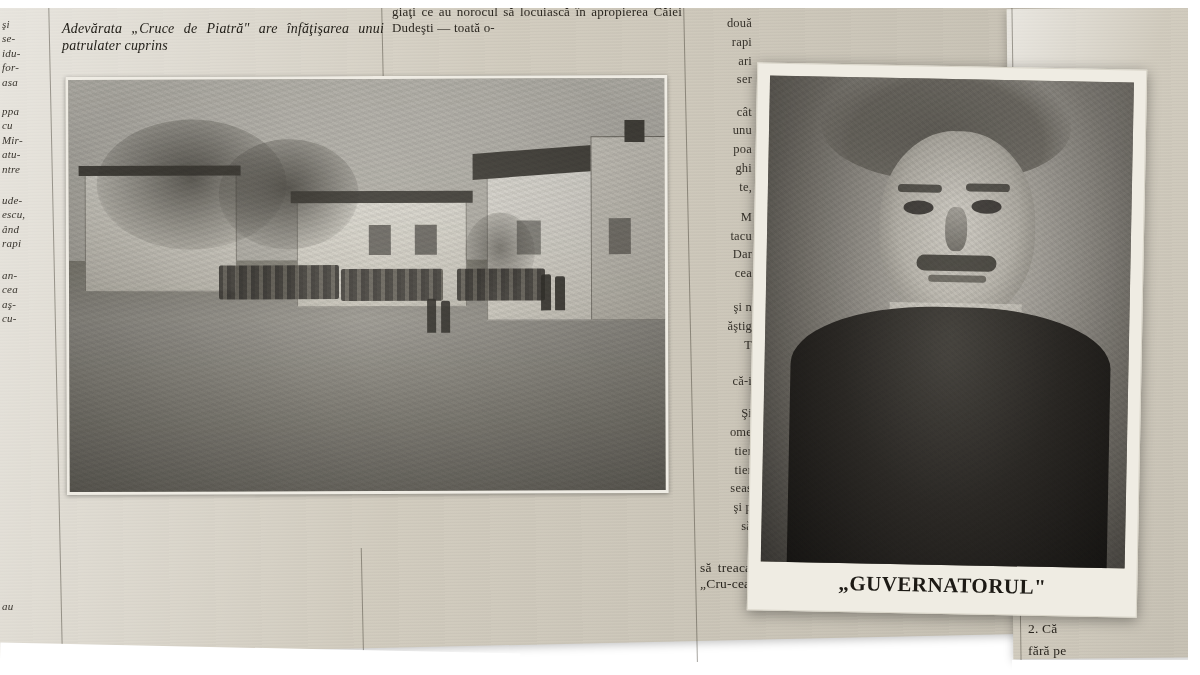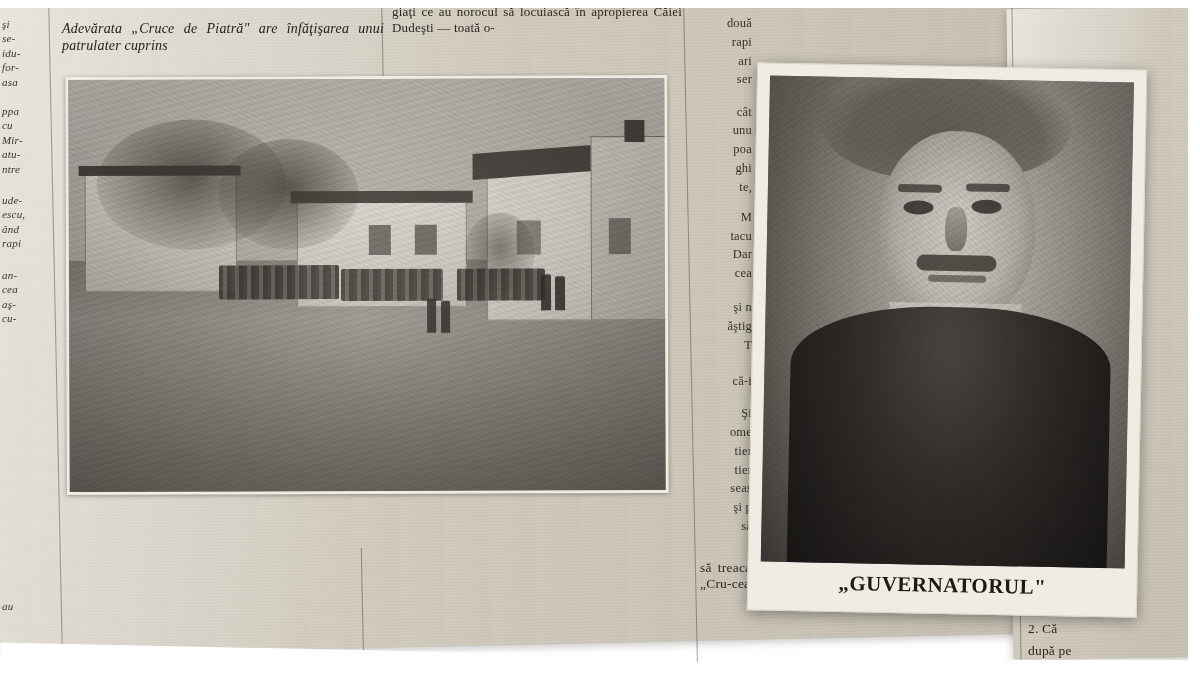--- a/index.html
+++ b/index.html
@@ -349,21 +349,21 @@
     <div>tier</div>
     <div>seas</div>
     <div>şi p</div>
     <div>să</div>
   </div>
   <div class="txt" id="midcol-low">să  treaca,  zilnic,  prin  inima, gangrenată, a mahalalei „Cru-cea de Piatră".</div>
 
   <div class="txt body" id="rightcol-low">
     <div>două ta</div>
     <div>2. Că</div>
-    <div>după pe</div>
+    <div>fără pe</div>
   </div>
 
   <div id="portrait-clip">
     <div id="portrait-photo">
       <div class="p-bg"></div>
       <div class="p-hat"></div>
       <div class="p-face"></div>
       <div class="p-brow" style="left:130px; top:106px;"></div>
       <div class="p-brow" style="left:198px; top:104px;"></div>
       <div class="p-eye" style="left:136px; top:122px;"></div>

